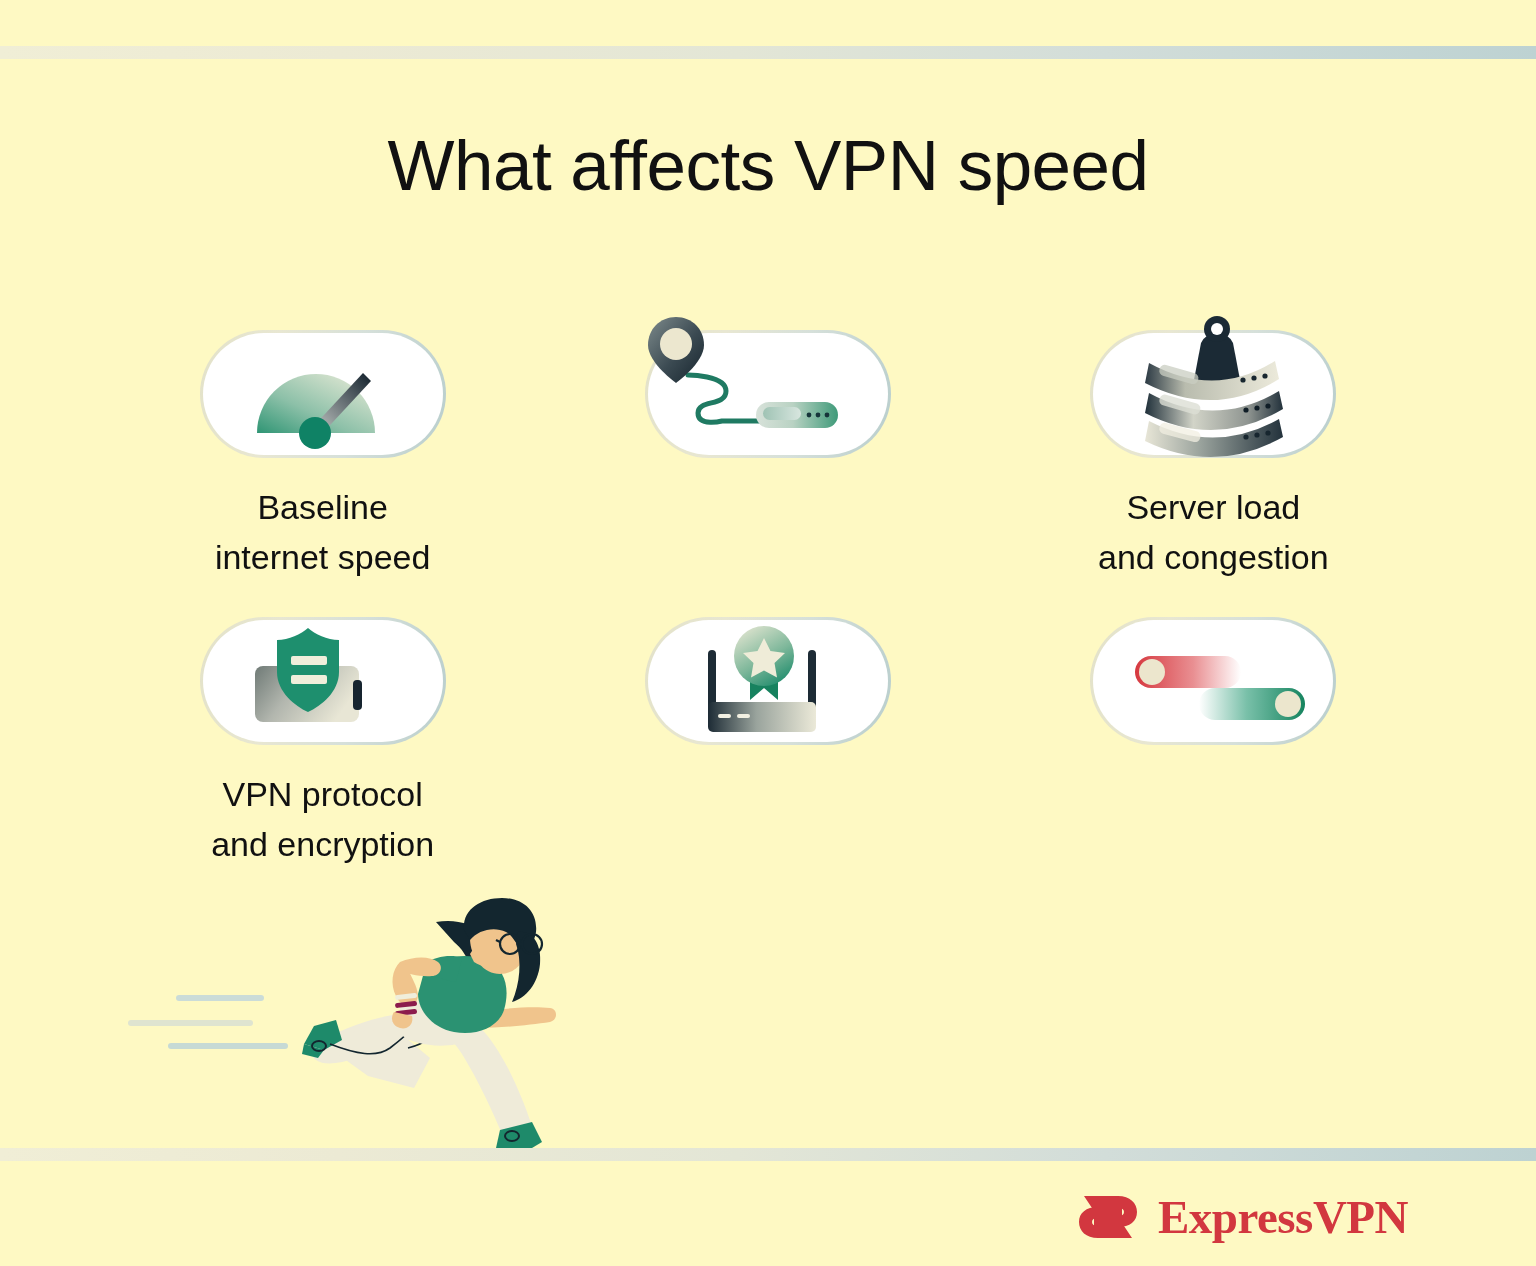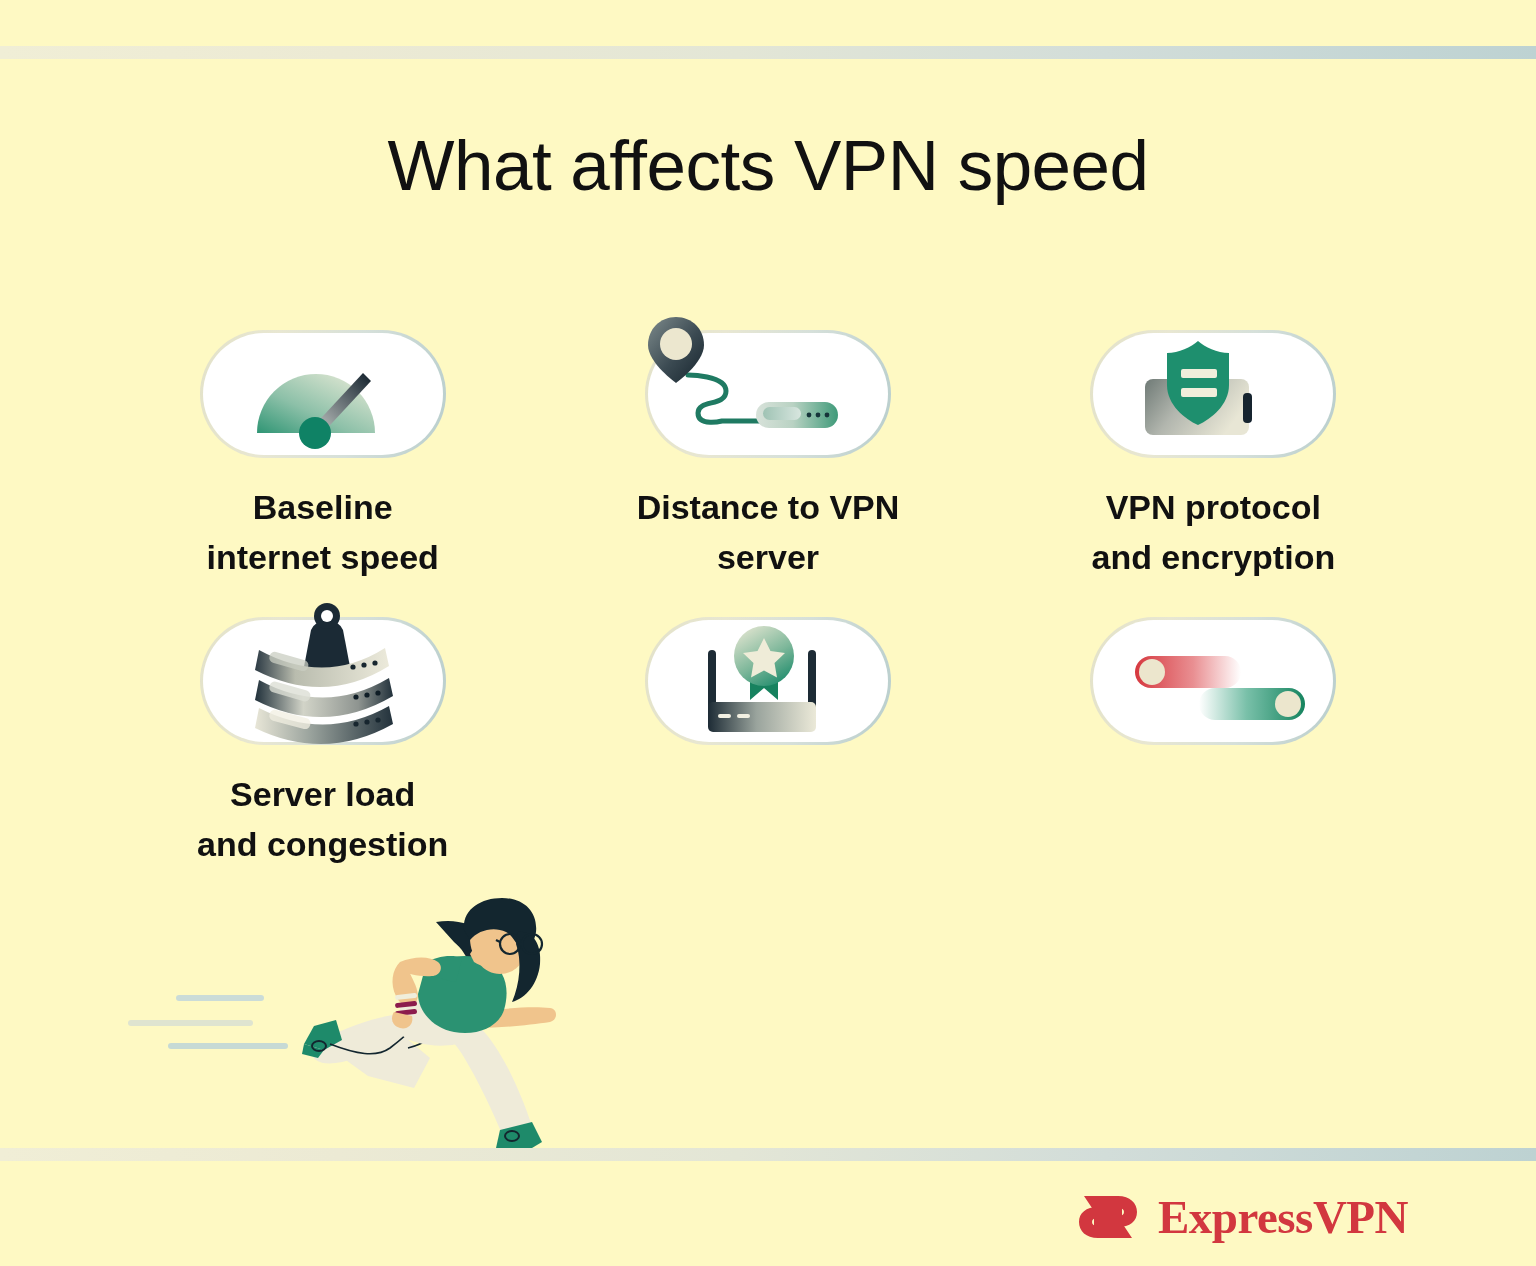--- a/index.html
+++ b/index.html
@@ -75,21 +75,21 @@
     overflow: visible;
   }
   .pill svg { position: absolute; left: 0; top: 0; overflow: visible; }
 
   .caption {
     margin-top: 24px;
     text-align: center;
     font-size: 34px;
     line-height: 50px;
     color: #111111;
-    font-weight: 700;
+    font-weight: 400;
     max-width: 330px;
     white-space: pre-line;
   }
 
   
   .runner {
     position: absolute;
     left: 118px;
     top: 898px;
     width: 480px;
@@ -178,22 +178,71 @@
             <rect x="125" y="104" width="38" height="13" rx="6.5" fill="url(#g-srv2)"></rect>
             <circle cx="171" cy="112" r="2.4" fill="#16343a"></circle>
             <circle cx="180" cy="112" r="2.4" fill="#16343a"></circle>
             <circle cx="189" cy="112" r="2.4" fill="#16343a"></circle>
 
             <path d="M38 14 C22 14 10 26 10 42 C10 60 38 80 38 80 C38 80 66 60 66 42 C66 26 54 14 38 14 Z" fill="url(#g-pin)"></path>
             <circle cx="38" cy="41" r="16" fill="#ece7cf"></circle>
           </svg>
         </div>
       </div>
-      <div class="caption">Distance to VPN
-server</div>
+    </div>
+
+    <div class="card">
+      <div class="pill">
+        <div class="art">
+          <svg width="246" height="164" viewBox="0 0 246 164">
+            <defs>
+              <linearGradient id="g-r1" x1="0" y1="0" x2="1" y2="0">
+                <stop offset="0%" stop-color="#2c3a44"></stop>
+                <stop offset="30%" stop-color="#b9bcae"></stop>
+                <stop offset="100%" stop-color="#eceadb"></stop>
+              </linearGradient>
+              <linearGradient id="g-r2" x1="0" y1="0" x2="1" y2="0">
+                <stop offset="0%" stop-color="#20303a"></stop>
+                <stop offset="35%" stop-color="#d2d4c8"></stop>
+                <stop offset="75%" stop-color="#8e9490"></stop>
+                <stop offset="100%" stop-color="#22313b"></stop>
+              </linearGradient>
+              <linearGradient id="g-r3" x1="0" y1="0" x2="1" y2="0">
+                <stop offset="0%" stop-color="#e8e6d7"></stop>
+                <stop offset="40%" stop-color="#9aa39d"></stop>
+                <stop offset="100%" stop-color="#23323c"></stop>
+              </linearGradient>
+            </defs>
+
+            <path d="M110 82 L118 40 Q123 30 134 30 Q145 30 150 40 L158 82 Z" fill="#1b2a35"></path>
+            <circle cx="134" cy="26" r="13" fill="#1b2a35"></circle>
+            <circle cx="134" cy="26" r="6" fill="#ffffff"></circle>
+
+            <path d="M66 60 Q132 96 192 58 L196 76 Q132 116 62 80 Z" fill="url(#g-r1)"></path>
+            <rect x="76" y="66" width="40" height="11" rx="5" fill="#c9cdc2" opacity="0.75" transform="rotate(16 96 71)"></rect>
+            <circle cx="160" cy="77" r="2.6" fill="#17262f"></circle>
+            <circle cx="171" cy="75" r="2.6" fill="#17262f"></circle>
+            <circle cx="182" cy="73" r="2.6" fill="#17262f"></circle>
+
+            <path d="M66 90 Q132 126 196 88 L200 106 Q132 146 62 110 Z" fill="url(#g-r2)"></path>
+            <rect x="76" y="96" width="42" height="11" rx="5" fill="#dcdfd4" opacity="0.8" transform="rotate(16 97 101)"></rect>
+            <circle cx="163" cy="107" r="2.6" fill="#0f1d26"></circle>
+            <circle cx="174" cy="105" r="2.6" fill="#0f1d26"></circle>
+            <circle cx="185" cy="103" r="2.6" fill="#0f1d26"></circle>
+
+            <path d="M66 118 Q132 152 196 116 L200 134 Q132 172 62 138 Z" fill="url(#g-r3)"></path>
+            <rect x="76" y="124" width="42" height="11" rx="5" fill="#f1efe2" opacity="0.75" transform="rotate(15 97 129)"></rect>
+            <circle cx="163" cy="134" r="2.6" fill="#17262f"></circle>
+            <circle cx="174" cy="132" r="2.6" fill="#17262f"></circle>
+            <circle cx="185" cy="130" r="2.6" fill="#17262f"></circle>
+          </svg>
+        </div>
+      </div>
+      <div class="caption">Server load
+and congestion</div>
     </div>
 
     <div class="card">
       <div class="pill">
         <div class="art">
           <svg width="246" height="164" viewBox="0 0 246 164">
             <defs>
               <linearGradient id="g-dev" x1="0" y1="0" x2="1" y2="0.4">
                 <stop offset="0%" stop-color="#6f7a76"></stop>
                 <stop offset="45%" stop-color="#b2b6ae"></stop>
@@ -203,71 +252,20 @@
             <rect x="62" y="76" width="104" height="56" rx="8" fill="url(#g-dev)"></rect>
             <rect x="160" y="90" width="9" height="30" rx="4" fill="#16242f"></rect>
             <path d="M84 50 C96 50 108 44 115 38 C122 44 134 50 146 50 L146 82 C146 102 128 116 115 122 C102 116 84 102 84 82 Z" fill="#1e8f6e"></path>
             <rect x="98" y="66" width="36" height="9" rx="2" fill="#f0eedb"></rect>
             <rect x="98" y="85" width="36" height="9" rx="2" fill="#f0eedb"></rect>
           </svg>
         </div>
       </div>
       <div class="caption">VPN protocol
 and encryption</div>
-    </div>
-
-    <div class="card">
-      <div class="pill">
-        <div class="art">
-          <svg width="246" height="164" viewBox="0 0 246 164">
-            <defs>
-              <linearGradient id="g-r1" x1="0" y1="0" x2="1" y2="0">
-                <stop offset="0%" stop-color="#2c3a44"></stop>
-                <stop offset="30%" stop-color="#b9bcae"></stop>
-                <stop offset="100%" stop-color="#eceadb"></stop>
-              </linearGradient>
-              <linearGradient id="g-r2" x1="0" y1="0" x2="1" y2="0">
-                <stop offset="0%" stop-color="#20303a"></stop>
-                <stop offset="35%" stop-color="#d2d4c8"></stop>
-                <stop offset="75%" stop-color="#8e9490"></stop>
-                <stop offset="100%" stop-color="#22313b"></stop>
-              </linearGradient>
-              <linearGradient id="g-r3" x1="0" y1="0" x2="1" y2="0">
-                <stop offset="0%" stop-color="#e8e6d7"></stop>
-                <stop offset="40%" stop-color="#9aa39d"></stop>
-                <stop offset="100%" stop-color="#23323c"></stop>
-              </linearGradient>
-            </defs>
-
-            <path d="M110 82 L118 40 Q123 30 134 30 Q145 30 150 40 L158 82 Z" fill="#1b2a35"></path>
-            <circle cx="134" cy="26" r="13" fill="#1b2a35"></circle>
-            <circle cx="134" cy="26" r="6" fill="#ffffff"></circle>
-
-            <path d="M66 60 Q132 96 192 58 L196 76 Q132 116 62 80 Z" fill="url(#g-r1)"></path>
-            <rect x="76" y="66" width="40" height="11" rx="5" fill="#c9cdc2" opacity="0.75" transform="rotate(16 96 71)"></rect>
-            <circle cx="160" cy="77" r="2.6" fill="#17262f"></circle>
-            <circle cx="171" cy="75" r="2.6" fill="#17262f"></circle>
-            <circle cx="182" cy="73" r="2.6" fill="#17262f"></circle>
-
-            <path d="M66 90 Q132 126 196 88 L200 106 Q132 146 62 110 Z" fill="url(#g-r2)"></path>
-            <rect x="76" y="96" width="42" height="11" rx="5" fill="#dcdfd4" opacity="0.8" transform="rotate(16 97 101)"></rect>
-            <circle cx="163" cy="107" r="2.6" fill="#0f1d26"></circle>
-            <circle cx="174" cy="105" r="2.6" fill="#0f1d26"></circle>
-            <circle cx="185" cy="103" r="2.6" fill="#0f1d26"></circle>
-
-            <path d="M66 118 Q132 152 196 116 L200 134 Q132 172 62 138 Z" fill="url(#g-r3)"></path>
-            <rect x="76" y="124" width="42" height="11" rx="5" fill="#f1efe2" opacity="0.75" transform="rotate(15 97 129)"></rect>
-            <circle cx="163" cy="134" r="2.6" fill="#17262f"></circle>
-            <circle cx="174" cy="132" r="2.6" fill="#17262f"></circle>
-            <circle cx="185" cy="130" r="2.6" fill="#17262f"></circle>
-          </svg>
-        </div>
-      </div>
-      <div class="caption">Server load
-and congestion</div>
     </div>
 
     <div class="card">
       <div class="pill">
         <div class="art">
           <svg width="246" height="164" viewBox="0 0 246 164">
             <defs>
               <linearGradient id="g-rt" x1="0" y1="0" x2="1" y2="0">
                 <stop offset="0%" stop-color="#1d2b35"></stop>
                 <stop offset="45%" stop-color="#9aa49d"></stop>

